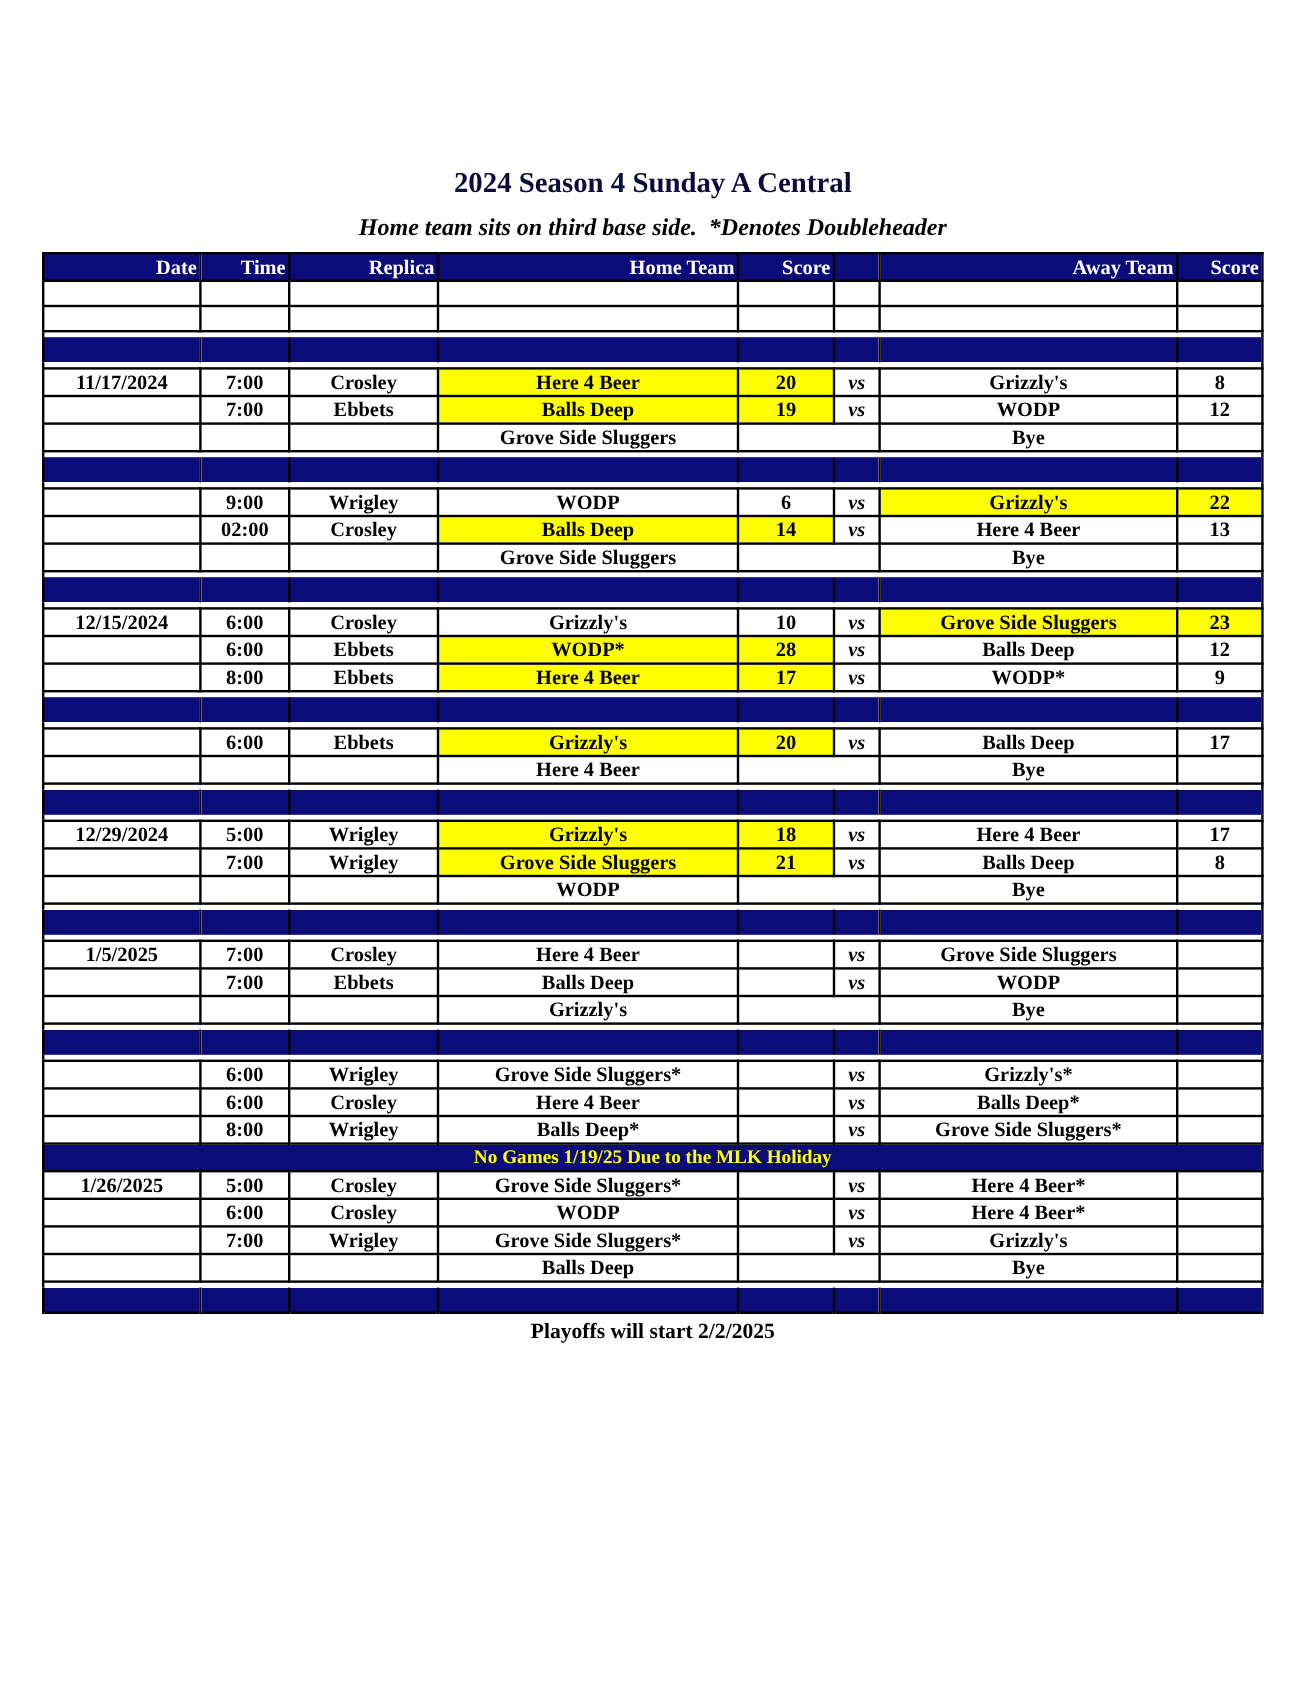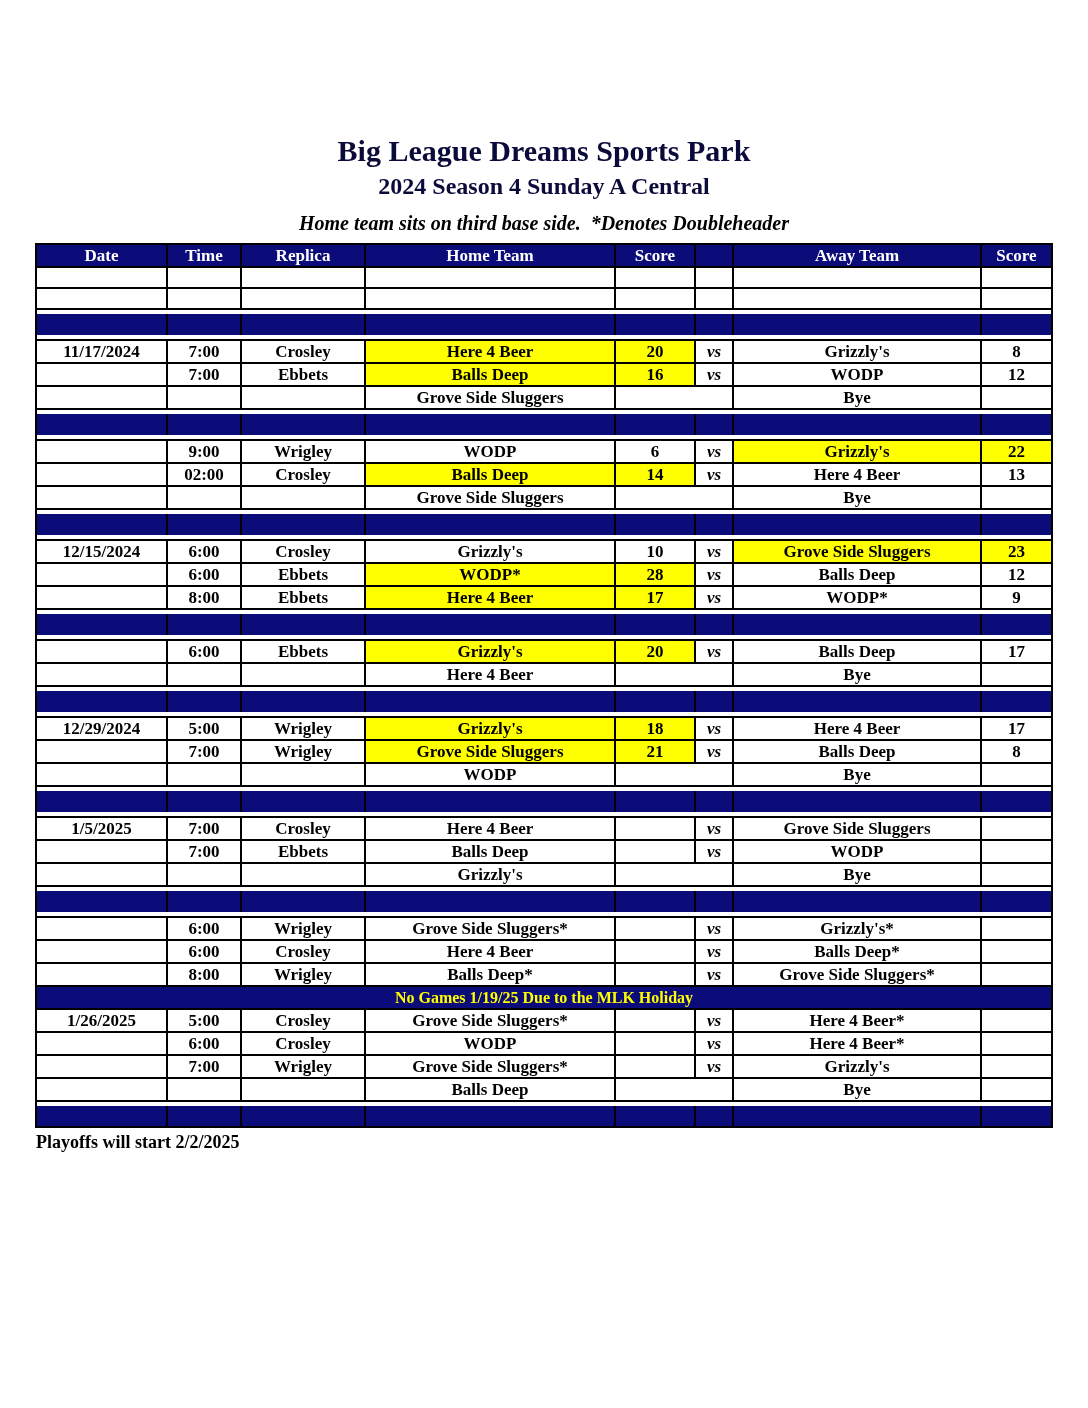--- a/index.html
+++ b/index.html
@@ -66,20 +66,21 @@
     font-weight:bold;
     text-align:center;
     overflow:hidden;
     white-space:nowrap;
   }
   tr.header-row th{
     background:var(--navy);
     color:var(--header-text);
     border:2px solid #000;
     height:14px;
+    text-align:right;
   }
   tr.bordered td{border:2px solid #000;background:#fff;}
   tr.bordered td.hl{background:var(--highlight);}
   td.vs-cell{font-style:italic;}
   tr.separator-row td{
     background:var(--navy);
     border-left:2px solid #000;
     border-right:2px solid #000;
     height:21px;
   }
@@ -94,29 +95,28 @@
     background:var(--navy);
     color:var(--highlight);
     border:2px solid #000;
     font-size:16px;
   }
   .footer{
     width:1016px;
     margin:4px auto 0 auto;
     font-size:18px;
     font-weight:bold;
-    text-align:left;
+    text-align:center;
     color:#000;
   }
 </style>
 </head>
 <body>
 
 <div class="page">
-  <h1 class="title">Big League Dreams Sports Park</h1>
   <h2 class="subtitle">2024 Season 4 Sunday A Central</h2>
   <p class="note">Home team sits on third base side. &nbsp;*Denotes Doubleheader</p>
 
   <table class="schedule">
     <colgroup>
       <col class="c-date">
         <col class="c-time">
         <col class="c-replica">
         <col class="c-home">
       <col class="c-score">
@@ -179,21 +179,21 @@
           <td class="hl">20</td>
           <td class="vs-cell">vs</td>
           <td>Grizzly's</td>
           <td>8</td>
         </tr>
         <tr class="bordered">
           <td></td>
           <td>7:00</td>
           <td>Ebbets</td>
           <td class="hl">Balls Deep</td>
-          <td class="hl">16</td>
+          <td class="hl">19</td>
           <td class="vs-cell">vs</td>
           <td>WODP</td>
           <td>12</td>
         </tr>
         <tr class="bordered">
           <td></td>
           <td></td>
           <td></td>
           <td>Grove Side Sluggers</td>
           <td colspan="2"></td>

